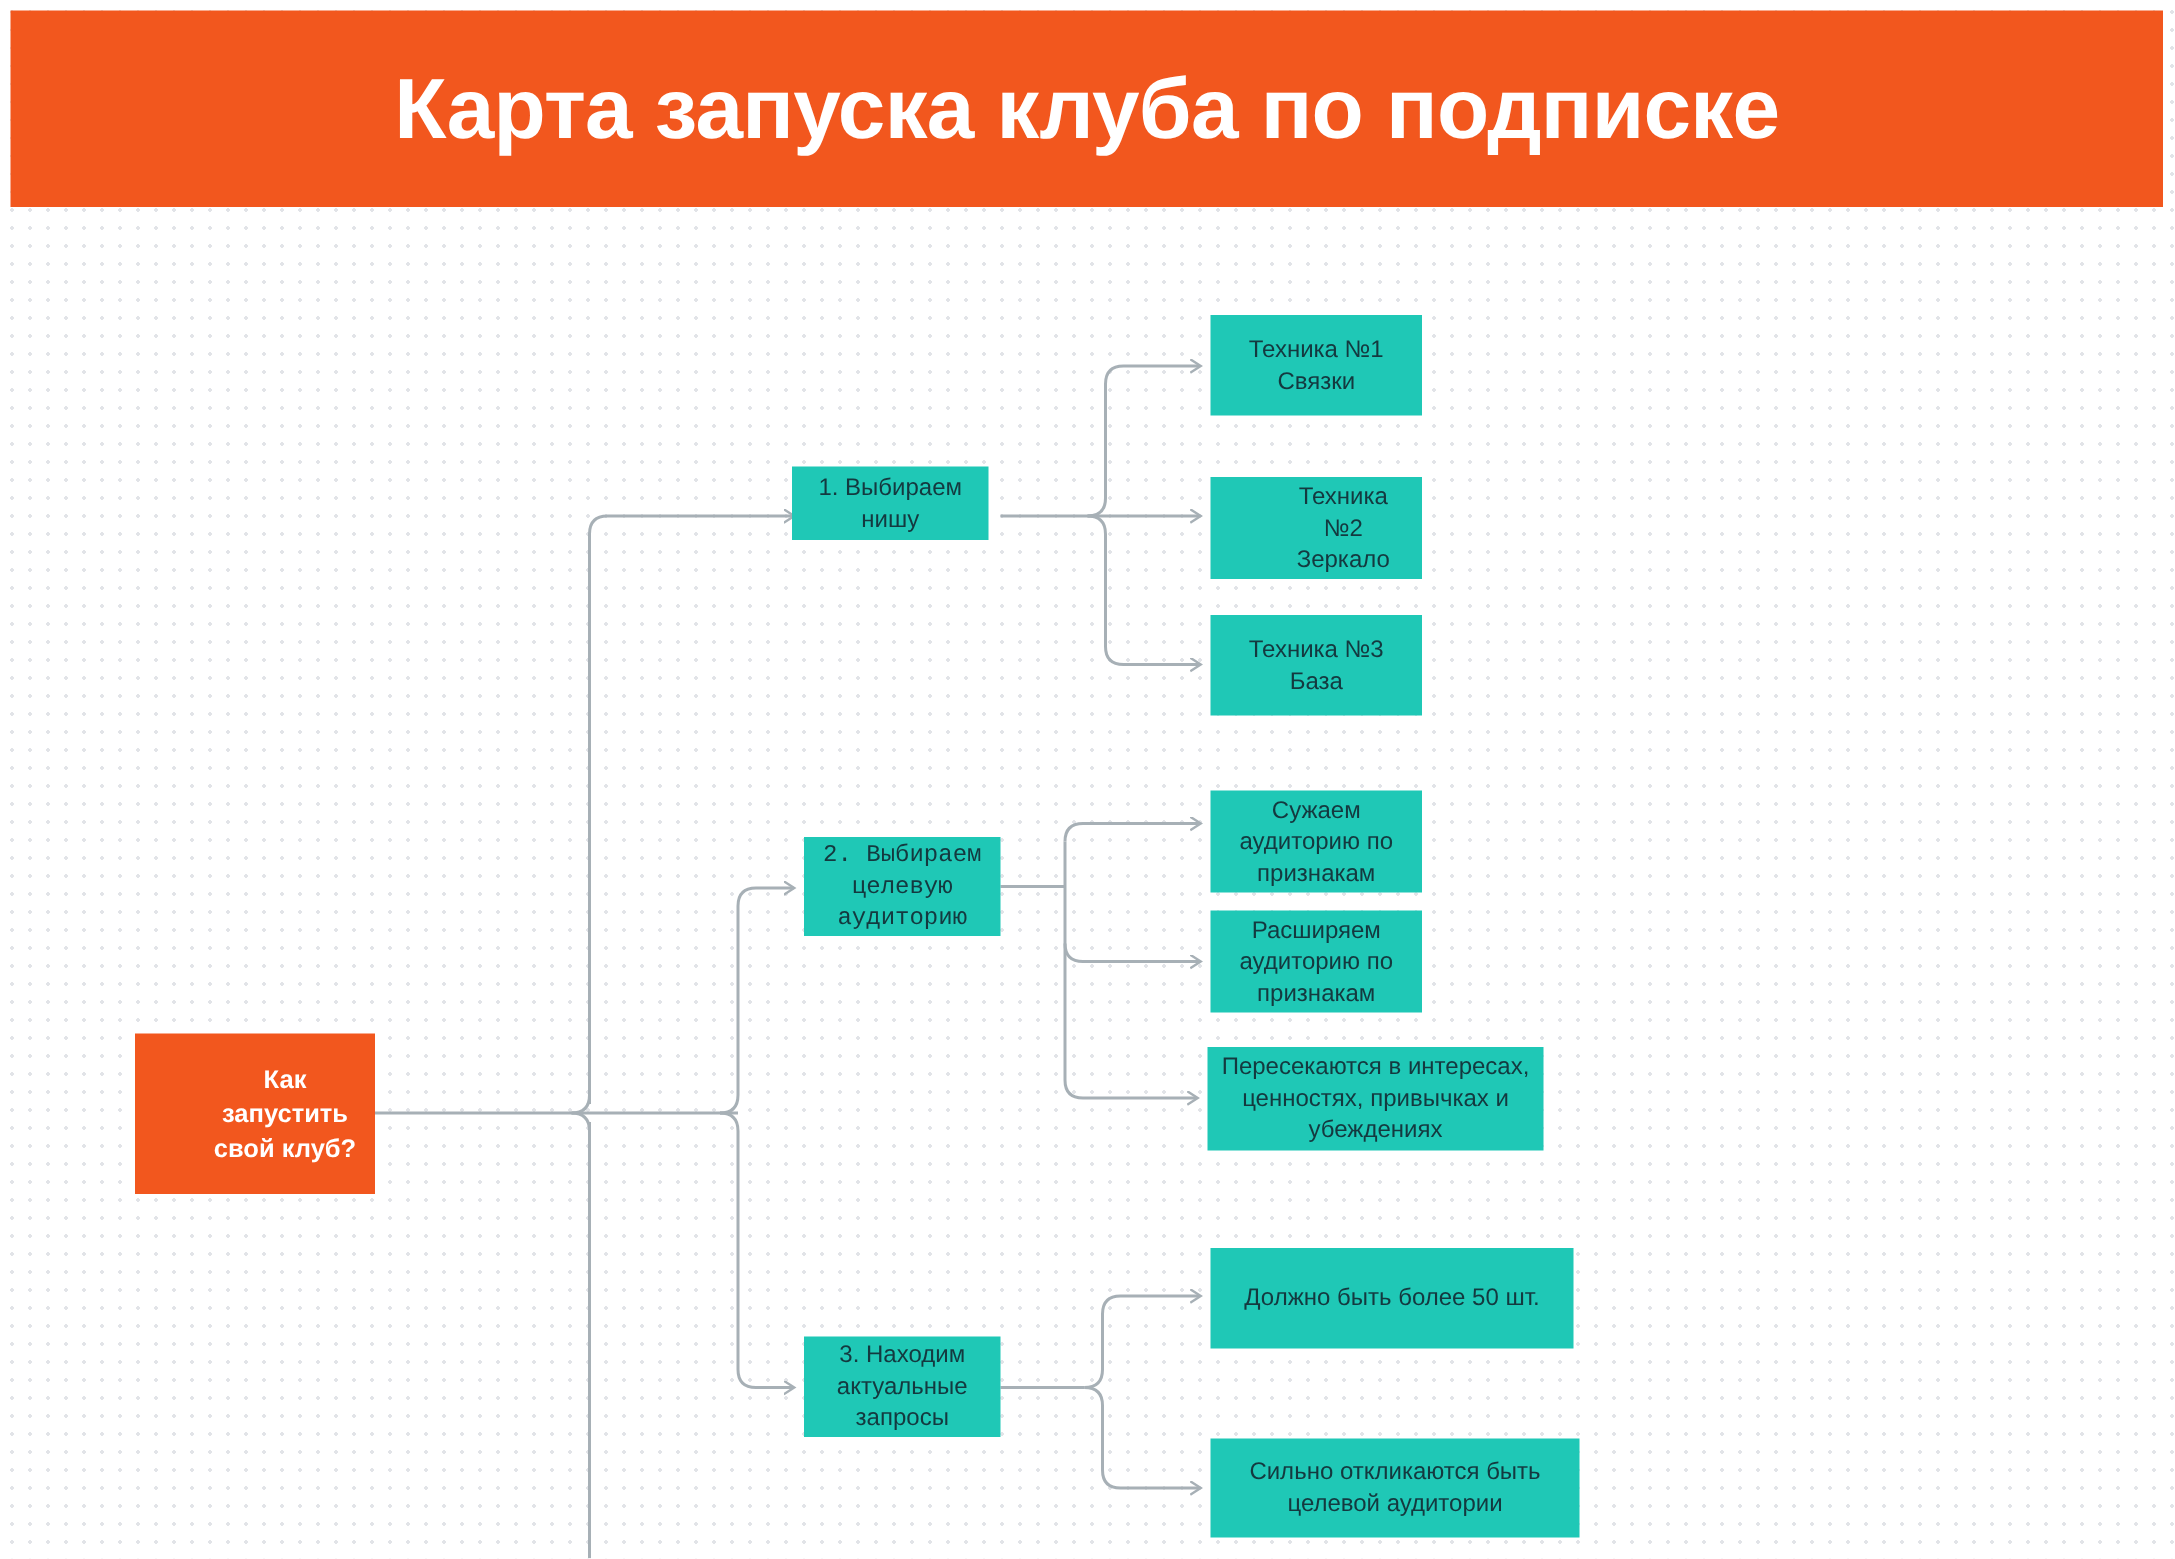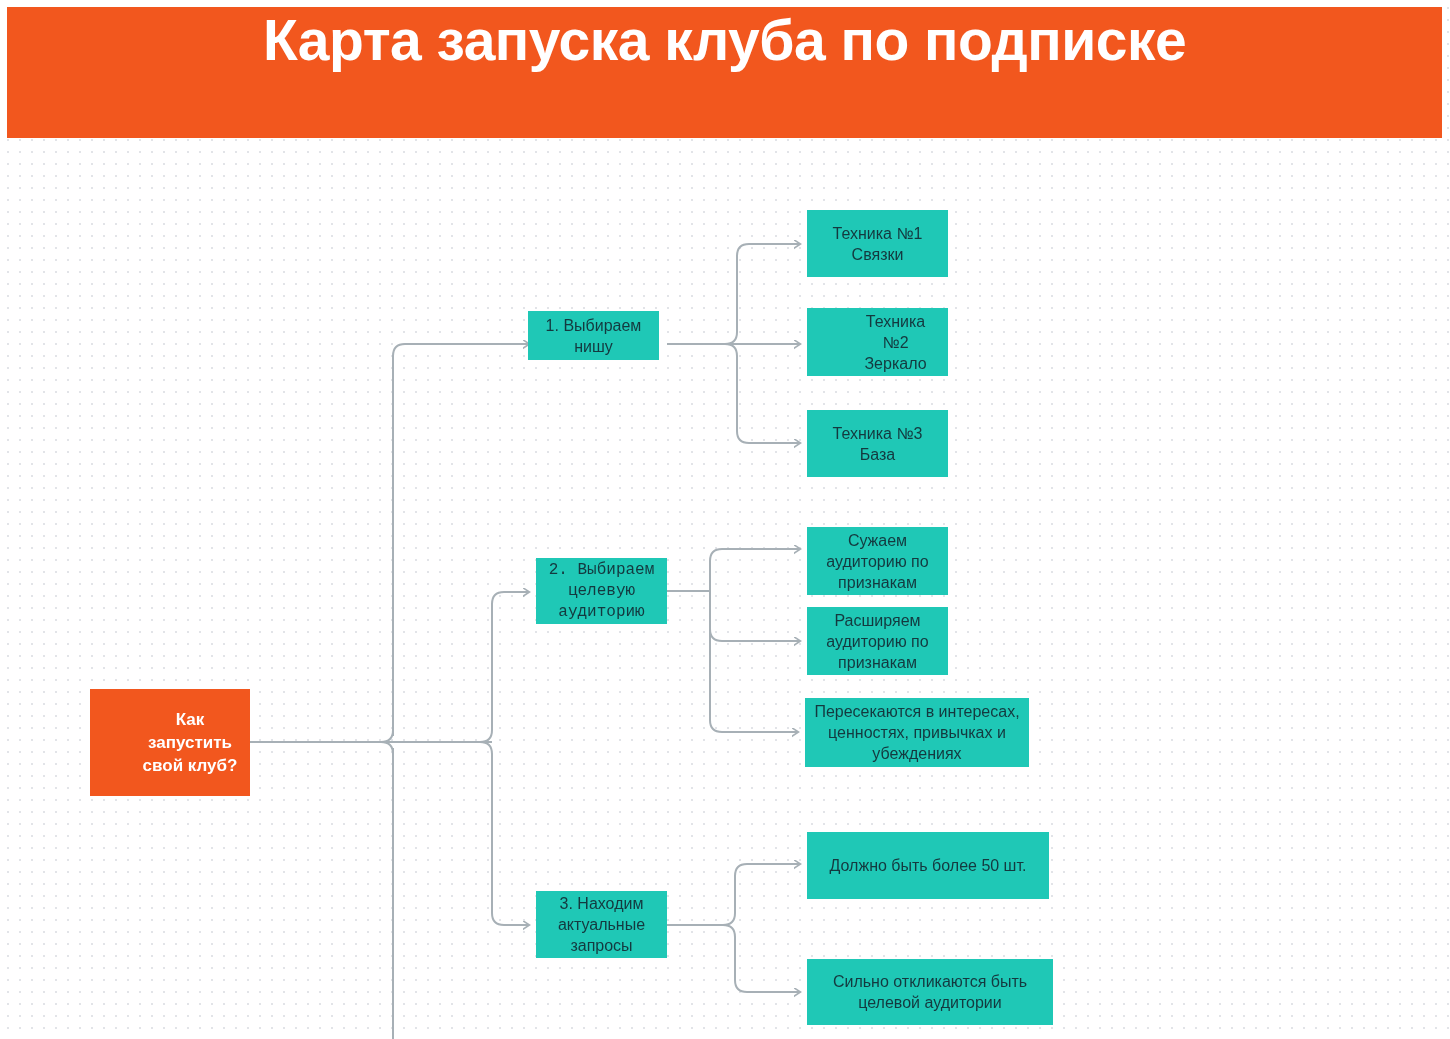--- a/index.html
+++ b/index.html
@@ -9,21 +9,21 @@
     overflow:hidden;
     font-family:"Liberation Sans","DejaVu Sans",sans-serif;
     background-color:#ffffff;
     background-image:radial-gradient(#e2e4e8 1.2px, transparent 1.4px);
     background-size:12px 12px;
     background-position:2px 2px;
   }
   .banner{
     position:absolute;left:7px;top:7px;width:1435px;height:131px;
     background:#f2571e;
-    display:flex;align-items:flex-start;justify-content:center;
+    display:flex;align-items:center;justify-content:center;
   }
   .banner h1{
     margin:0;color:#ffffff;font-size:57px;font-weight:700;
     letter-spacing:-0.5px;text-align:center;
   }
   .node{
     position:absolute;
     display:flex;align-items:center;justify-content:center;
     text-align:center;
     box-sizing:border-box;
@@ -36,21 +36,21 @@
   }
   .node.teal{
     background:#1fc8b6;color:#14393f;font-weight:400;
   }
   
   .root-node {left:90px;  top:689px; width:160px; height:107px;padding-left:48px;}
   .n1        {left:528px; top:311px; width:131px; height:49px;}
   .n2        {left:536px; top:558px; width:131px; height:66px;font-family:Liberation Mono, monospace;}
   .n3        {left:536px; top:891px; width:131px; height:67px;}
   .c1a       {left:807px; top:210px; width:141px; height:67px;}
-  .c1b       {left:807px; top:308px; width:141px; height:68px;padding-left:44px;}
+  .c1b       {left:807px; top:318px; width:141px; height:68px;padding-left:44px;}
   .c1c       {left:807px; top:410px; width:141px; height:67px;}
   .c2a       {left:807px; top:515px; width:141px; height:68px;margin-top:12px;}
   .c2b       {left:807px; top:607px; width:141px; height:68px;}
   .c2c       {left:805px; top:698px; width:224px; height:69px;}
   .c3a       {left:807px; top:832px; width:242px; height:67px;}
   .c3b       {left:807px; top:959px; width:246px; height:66px;}
   svg.wires{position:absolute;left:0;top:0;z-index:0;}
   .node{z-index:1;text-align:center;}
 </style>
 </head>

